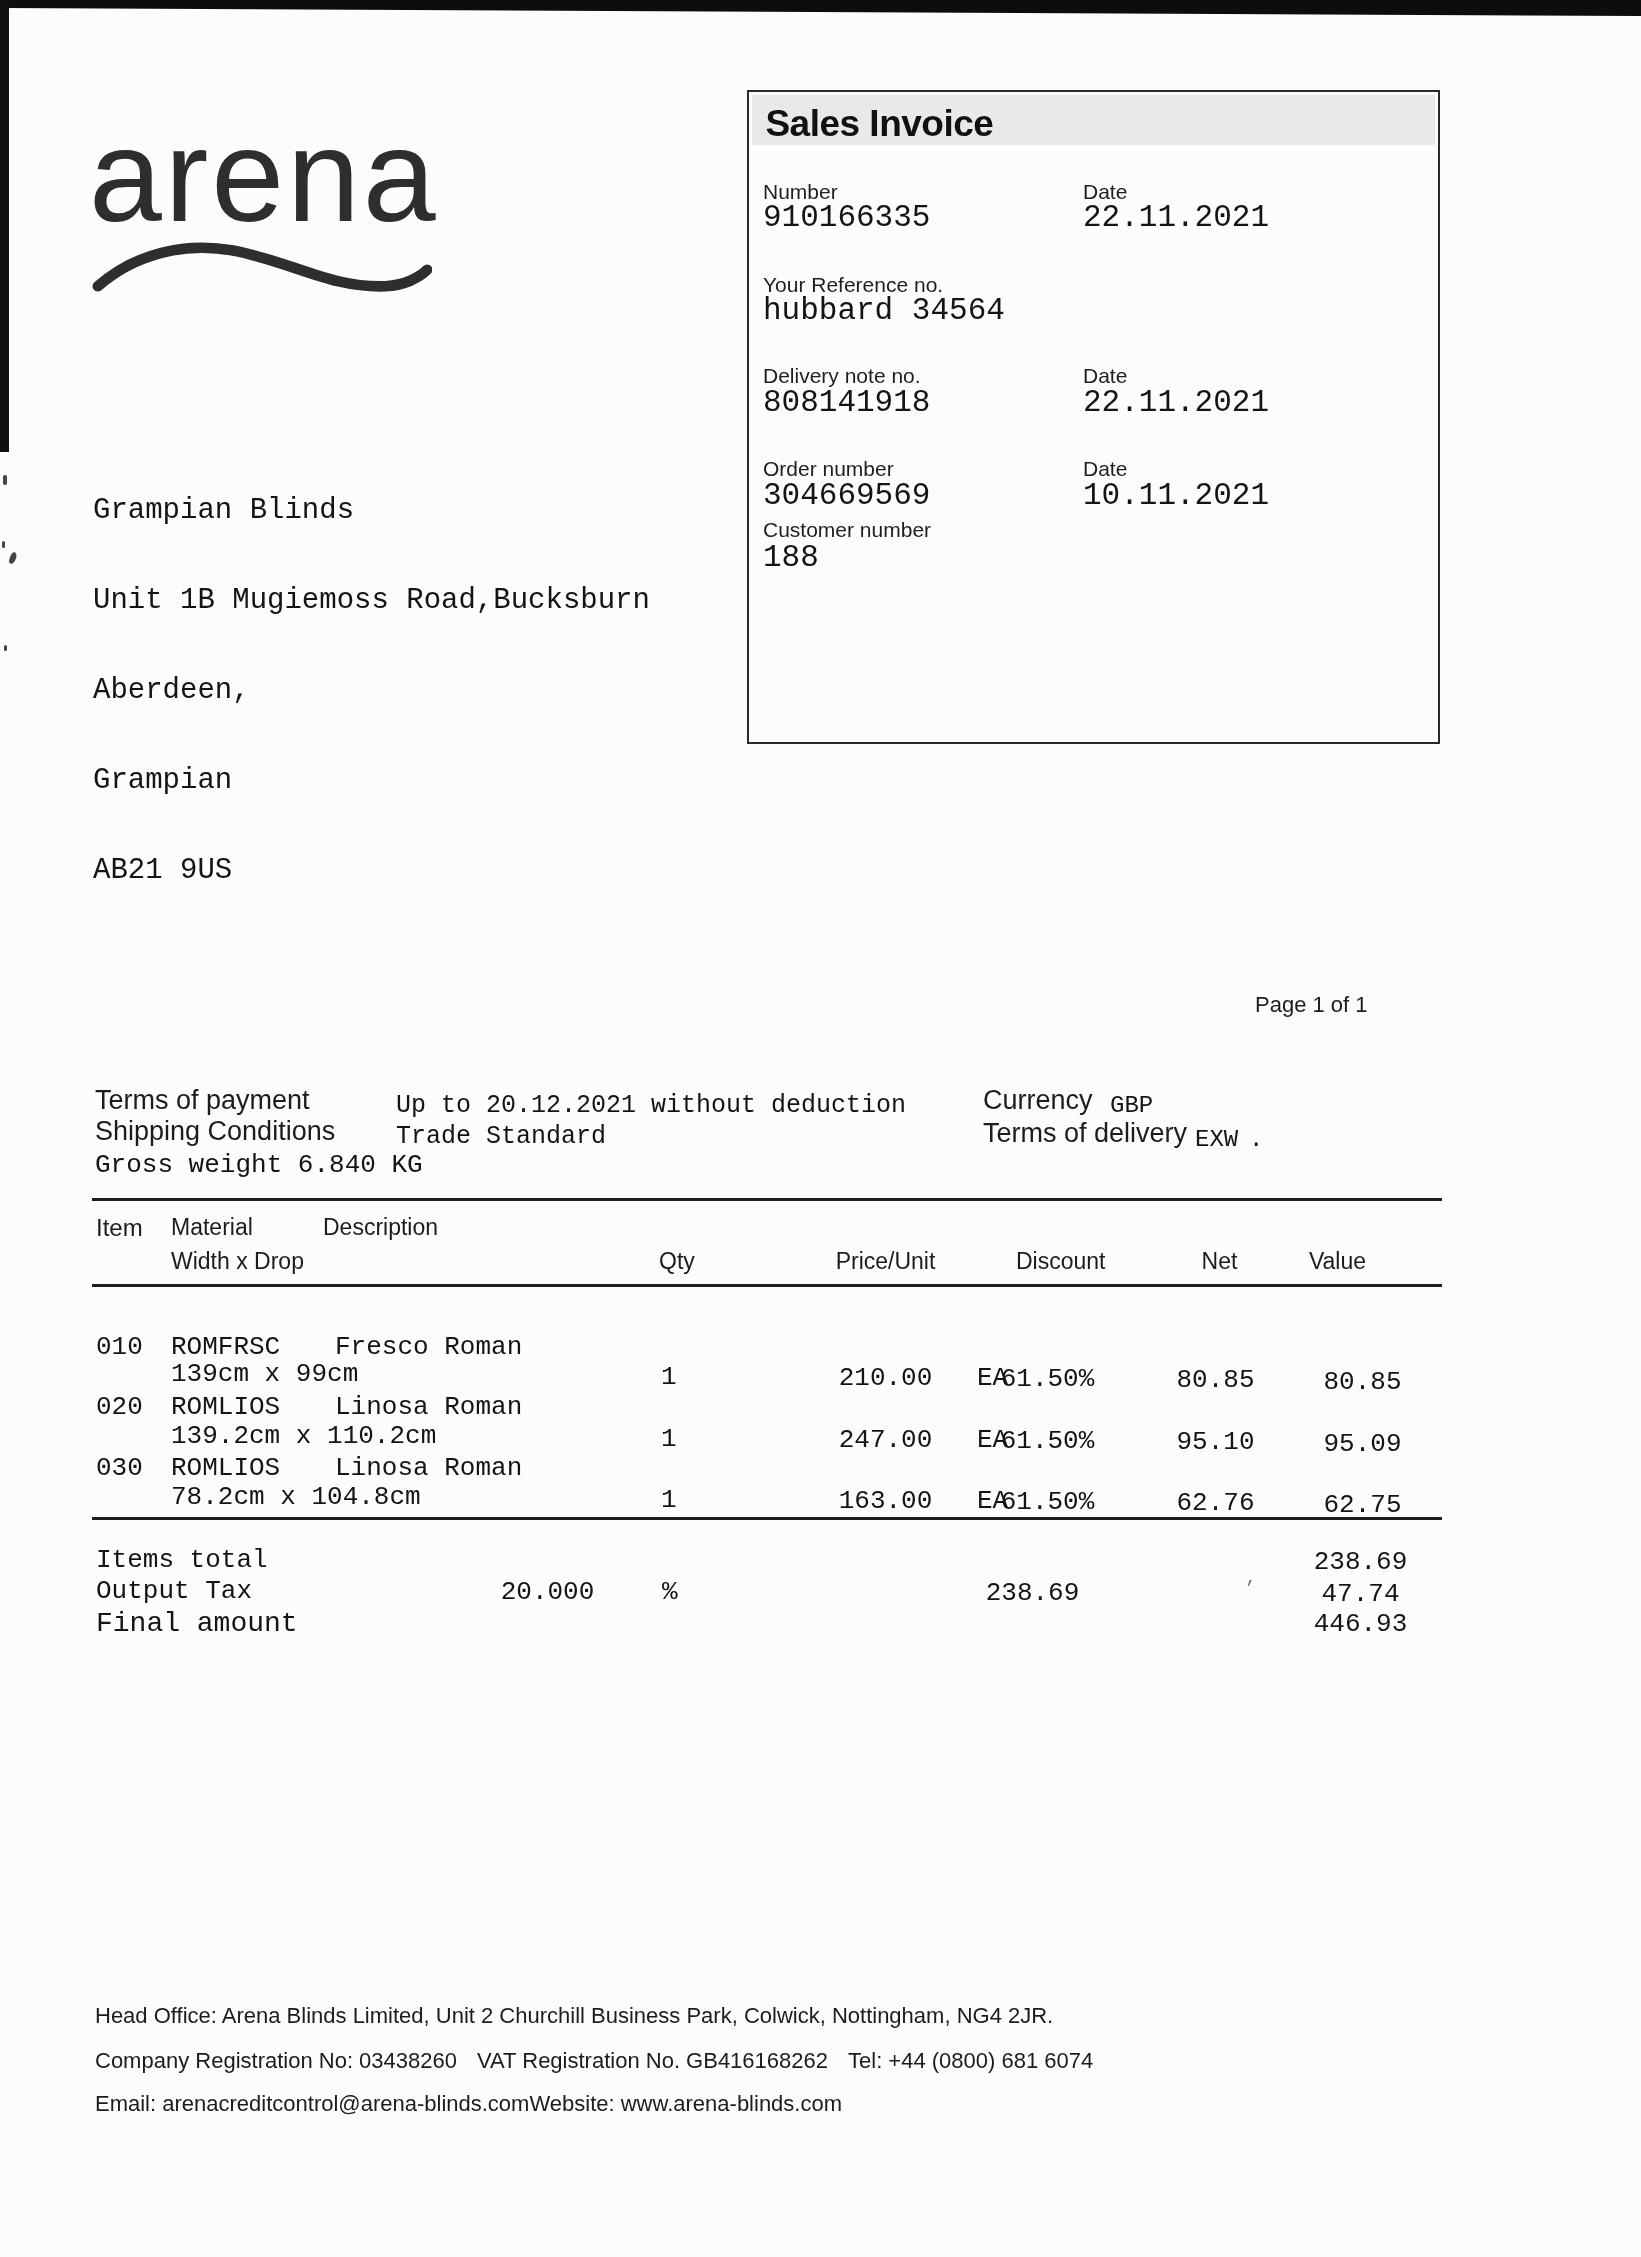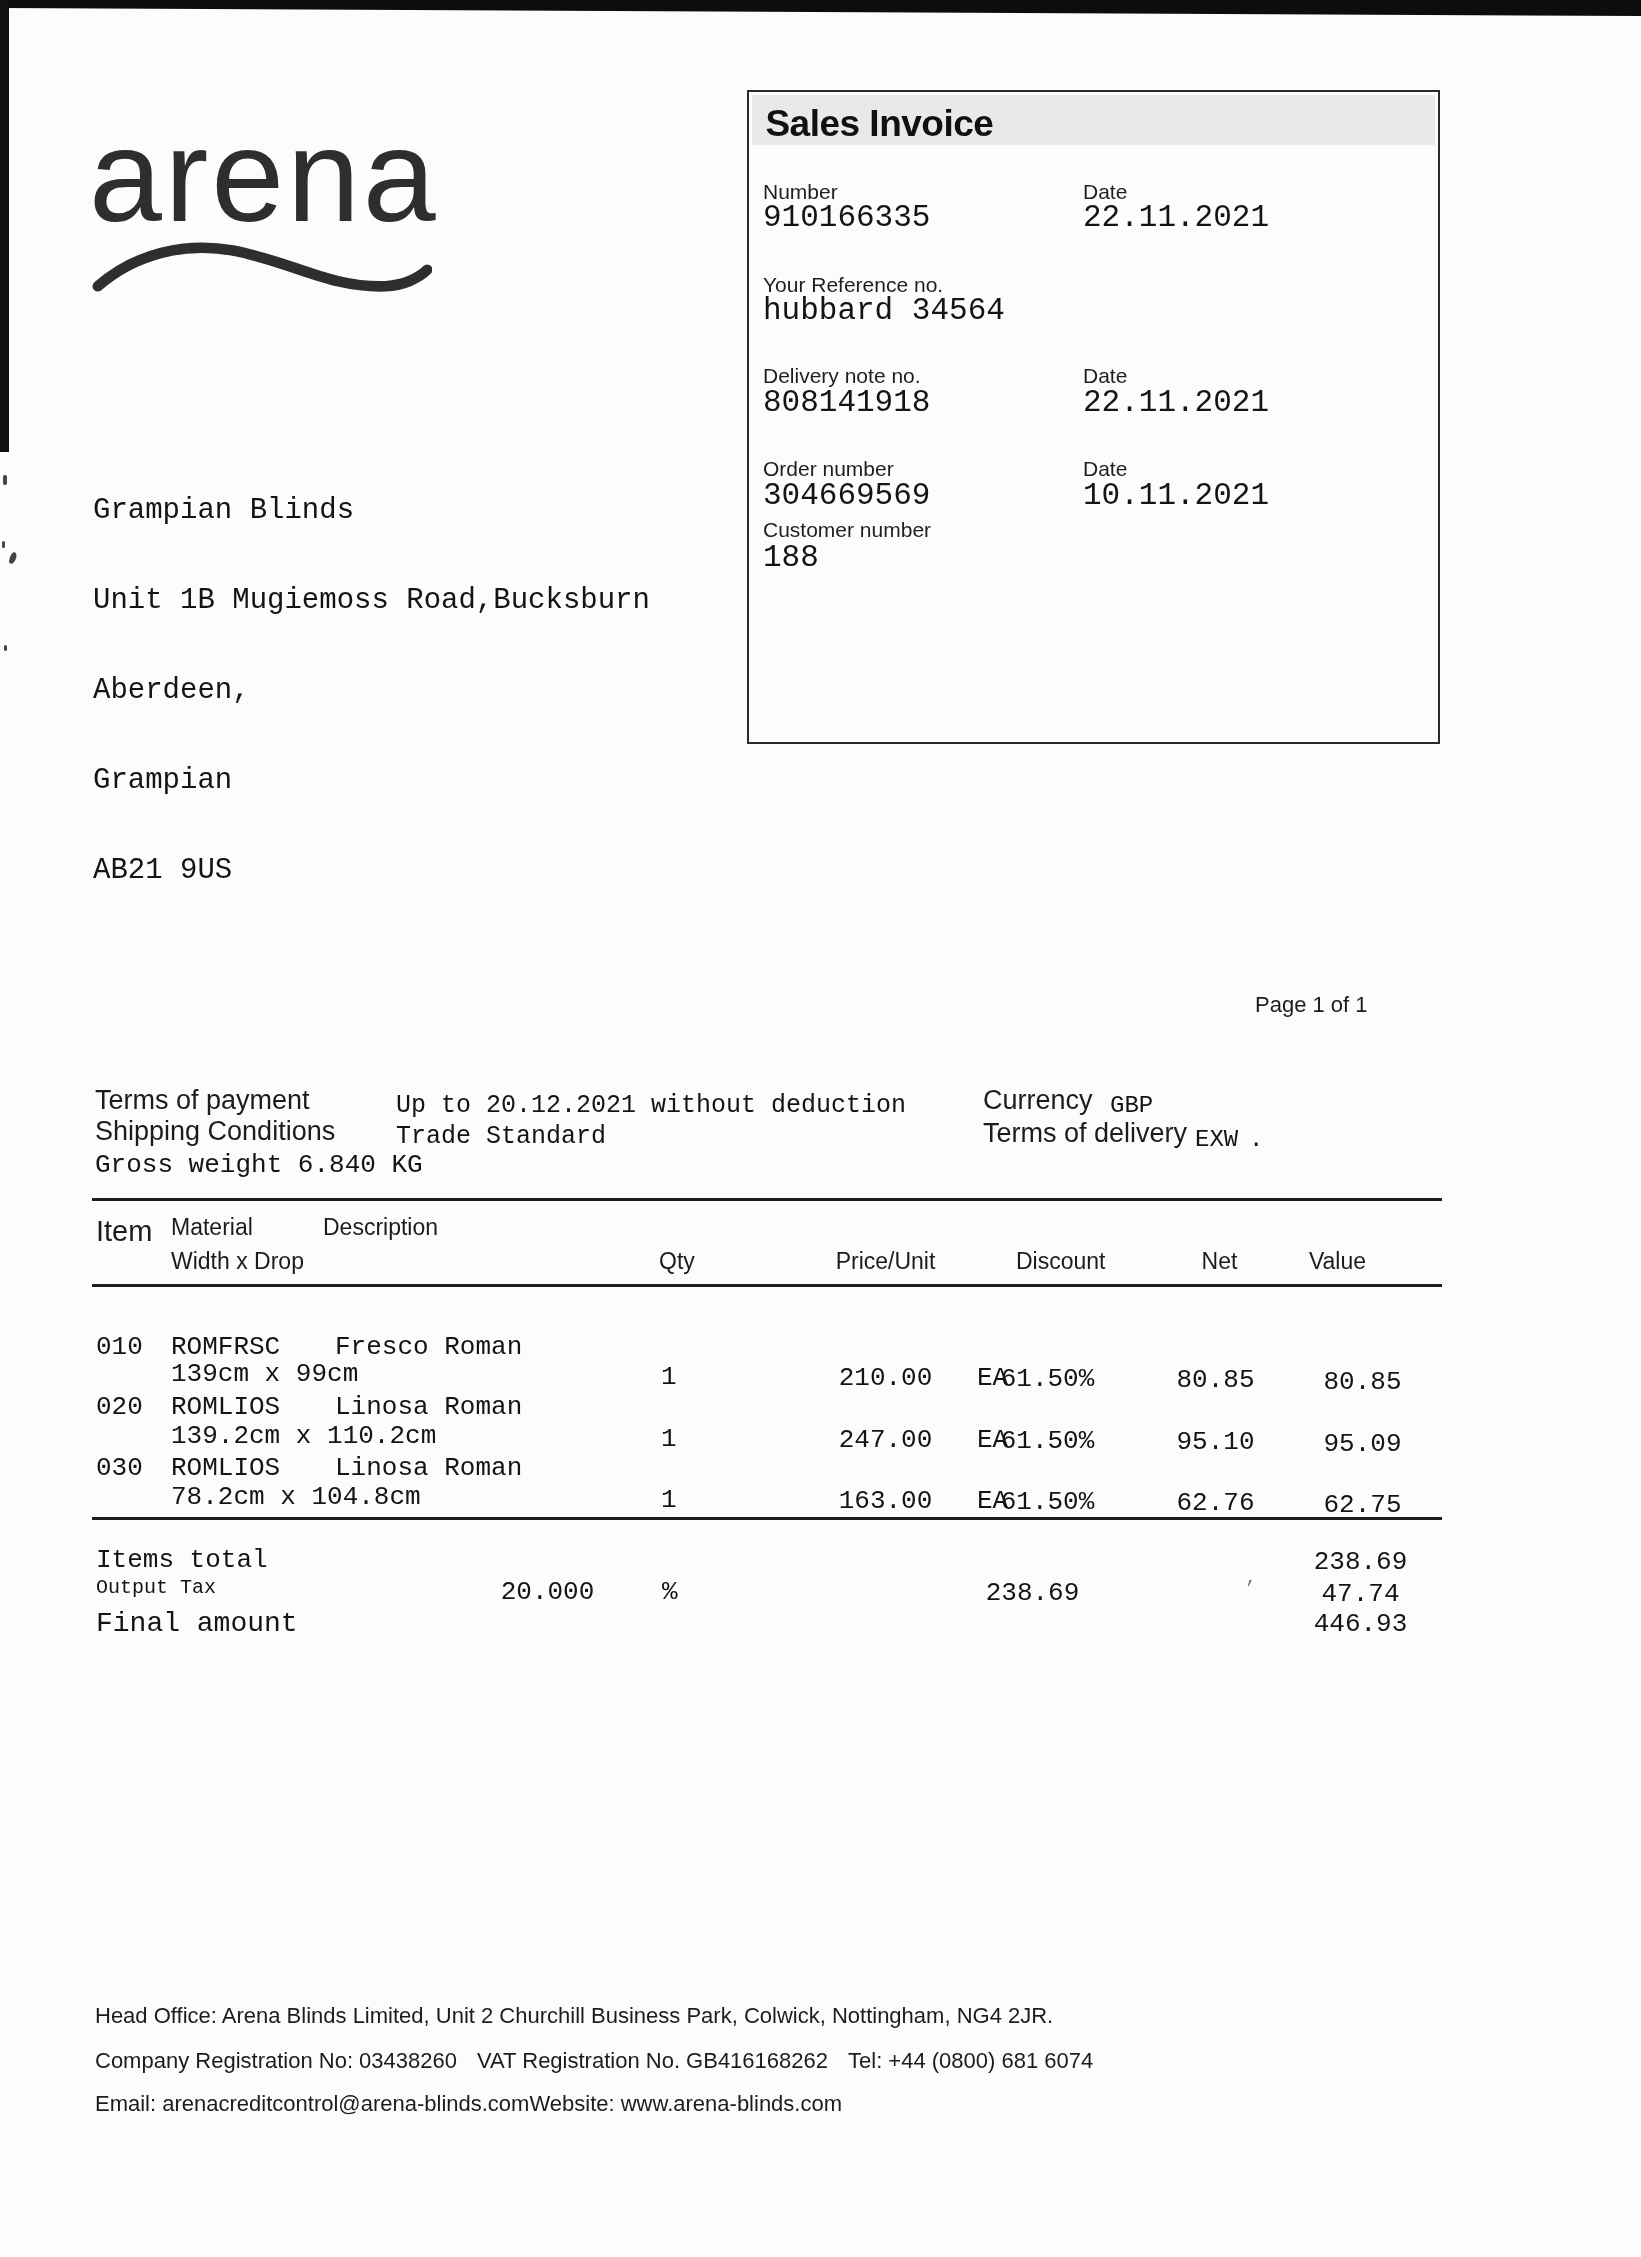--- a/index.html
+++ b/index.html
@@ -93,21 +93,21 @@
   <div class="abs sans" style="left:983px;top:1085px;font-size:27px;">Currency</div>
   <div class="abs mono" style="left:1110px;top:1093px;font-size:24px;">GBP</div>
   <div class="abs sans" style="left:983px;top:1118px;font-size:27px;">Terms of delivery</div>
   <div class="abs mono" style="left:1195px;top:1127px;font-size:24px;">EXW</div>
   <div class="abs mono" style="left:1249px;top:1127px;font-size:24px;">.</div>
 
   <div class="rule" style="top:1198px;"></div>
   <div class="rule" style="top:1284px;"></div>
   <div class="rule" style="top:1517px;"></div>
 
-  <div class="abs sans" style="left:96px;top:1215px;font-size:29px;">Item</div>
+  <div class="abs sans" style="left:96px;top:1215px;font-size:24px;">Item</div>
   <div class="abs sans" style="left:171px;top:1215px;font-size:23px;">Material</div>
   <div class="abs sans" style="left:323px;top:1215px;font-size:23px;">Description</div>
   <div class="abs sans" style="left:171px;top:1249px;font-size:23px;">Width x Drop</div>
   <div class="abs sans" style="left:659px;top:1249px;font-size:23px;">Qty</div>
   <div class="abs sans num" style="left:813px;top:1249px;font-size:23px;">Price/Unit</div>
   <div class="abs sans" style="left:1016px;top:1249px;font-size:23px;">Discount</div>
   <div class="abs sans num" style="left:1147px;top:1249px;font-size:23px;">Net</div>
   <div class="abs sans num" style="left:1265px;top:1249px;font-size:23px;">Value</div>
 
   <div>
@@ -145,21 +145,21 @@
     <div class="abs mono num" style="left:813px;top:1487px;font-size:26px;">163.00</div>
     <div class="abs mono" style="left:977px;top:1487px;font-size:26px;">EA</div>
     <div class="abs mono num" style="left:975px;top:1488px;font-size:26px;">61.50%</div>
     <div class="abs mono num" style="left:1143px;top:1489px;font-size:26px;">62.76</div>
     <div class="abs mono num" style="left:1290px;top:1491px;font-size:26px;">62.75</div>
   </div>
 
   <div class="abs mono" style="left:96px;top:1546px;font-size:26px;">Items total</div>
   <div class="abs mono num" style="left:1288px;top:1548px;font-size:26px;">238.69</div>
 
-  <div class="abs mono" style="left:96px;top:1577px;font-size:20px;text-align:right;">Output Tax</div>
+  <div class="abs mono" style="left:96px;top:1577px;font-size:26px;text-align:right;">Output Tax</div>
   <div class="abs mono num" style="left:475px;top:1578px;font-size:26px;">20.000</div>
   <div class="abs mono" style="left:662px;top:1578px;font-size:26px;">%</div>
   <div class="abs mono num" style="left:960px;top:1579px;font-size:26px;">238.69</div>
   <div class="abs mono" style="left:1244px;top:1580px;font-size:19.3px;color:#777;">’</div>
   <div class="abs mono num" style="left:1288px;top:1580px;font-size:26px;">47.74</div>
 
   <div class="abs mono" style="left:96px;top:1608px;font-size:28px;">Final amount</div>
   <div class="abs mono num" style="left:1288px;top:1610px;font-size:26px;">446.93</div>
 
   <div class="abs sans" style="left:95px;top:2004px;font-size:22px;">Head Office: Arena Blinds Limited, Unit 2 Churchill Business Park, Colwick, Nottingham, NG4 2JR.</div>

